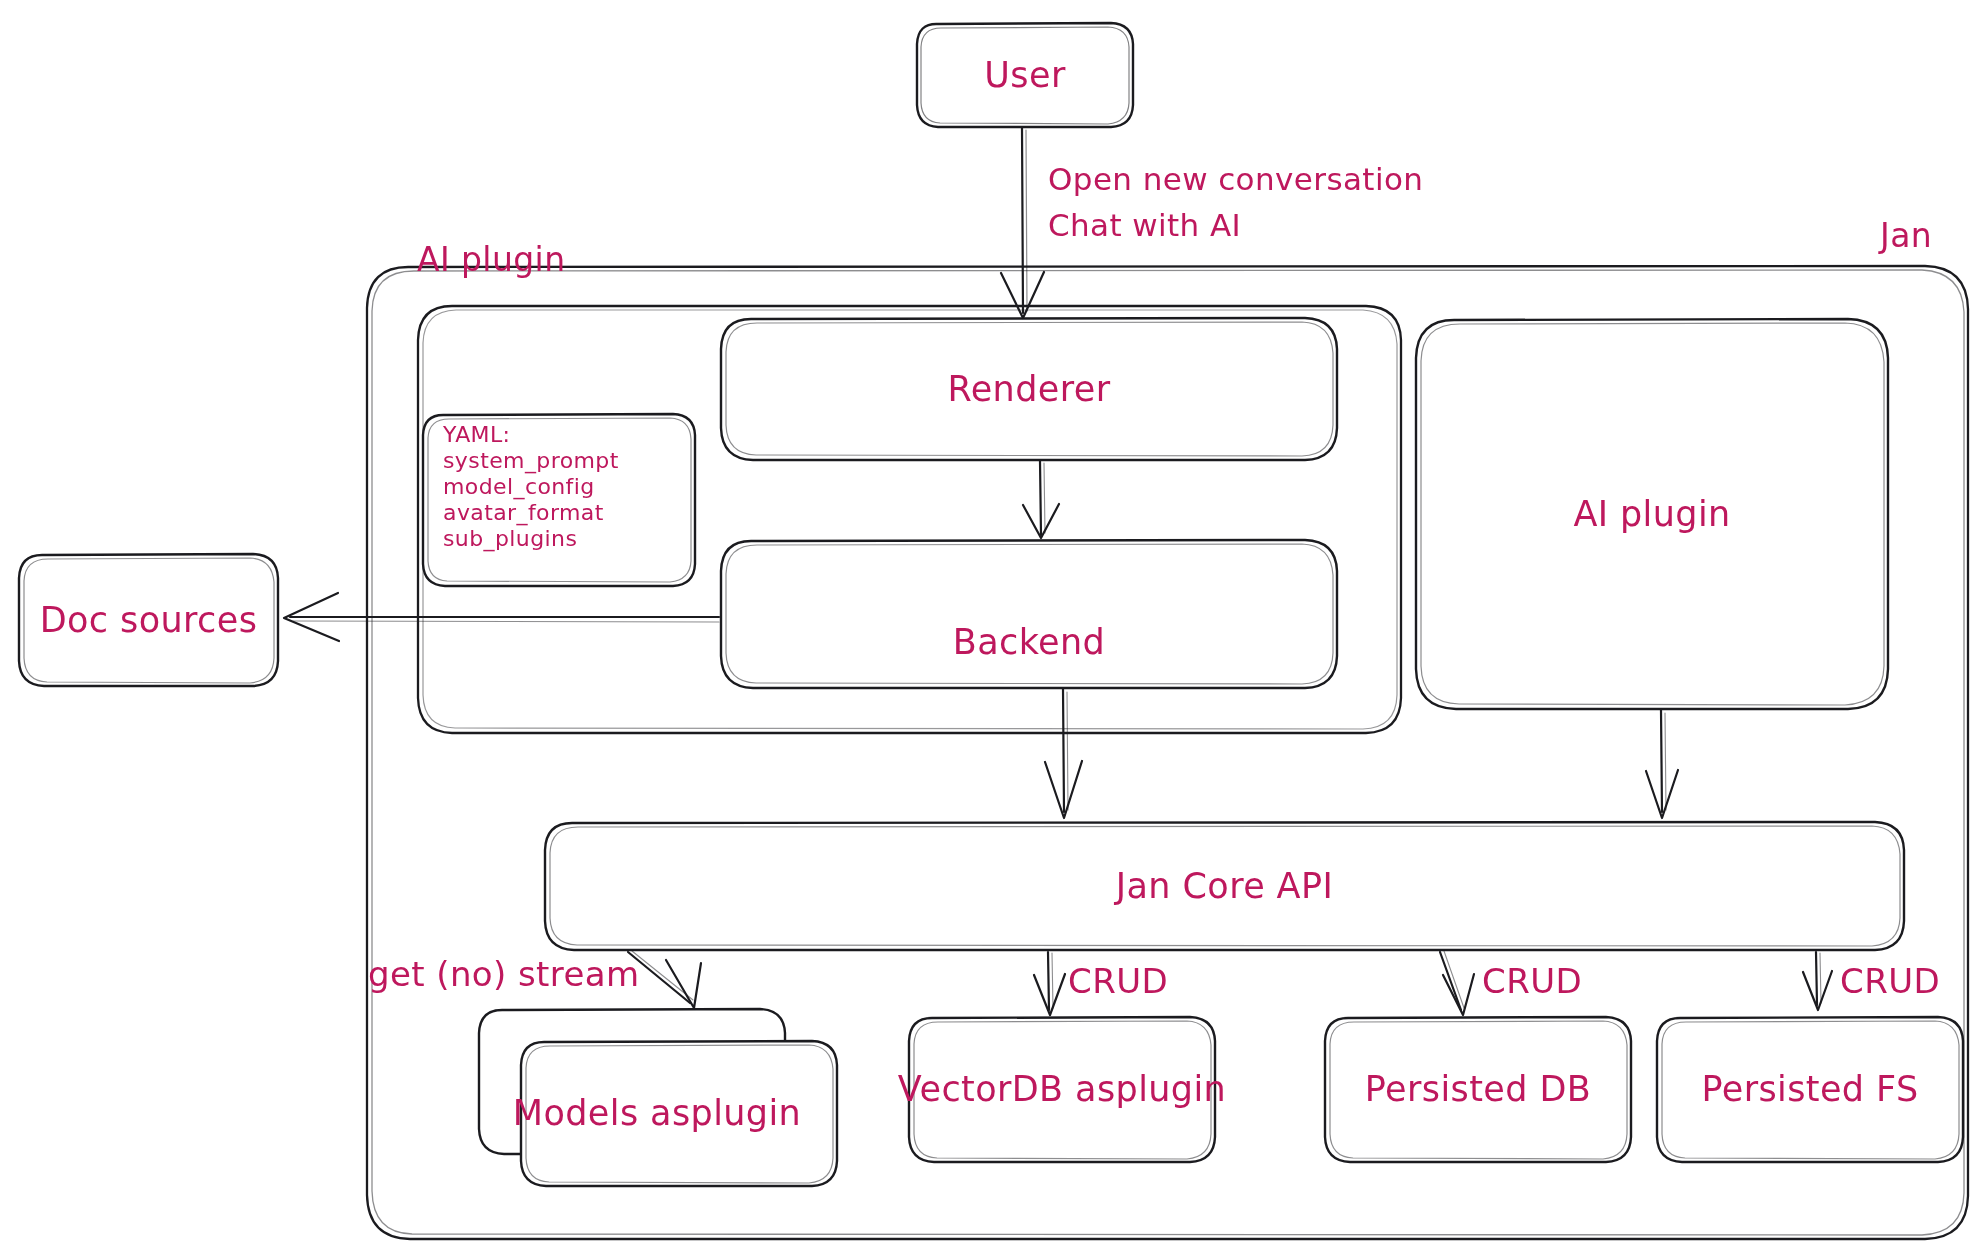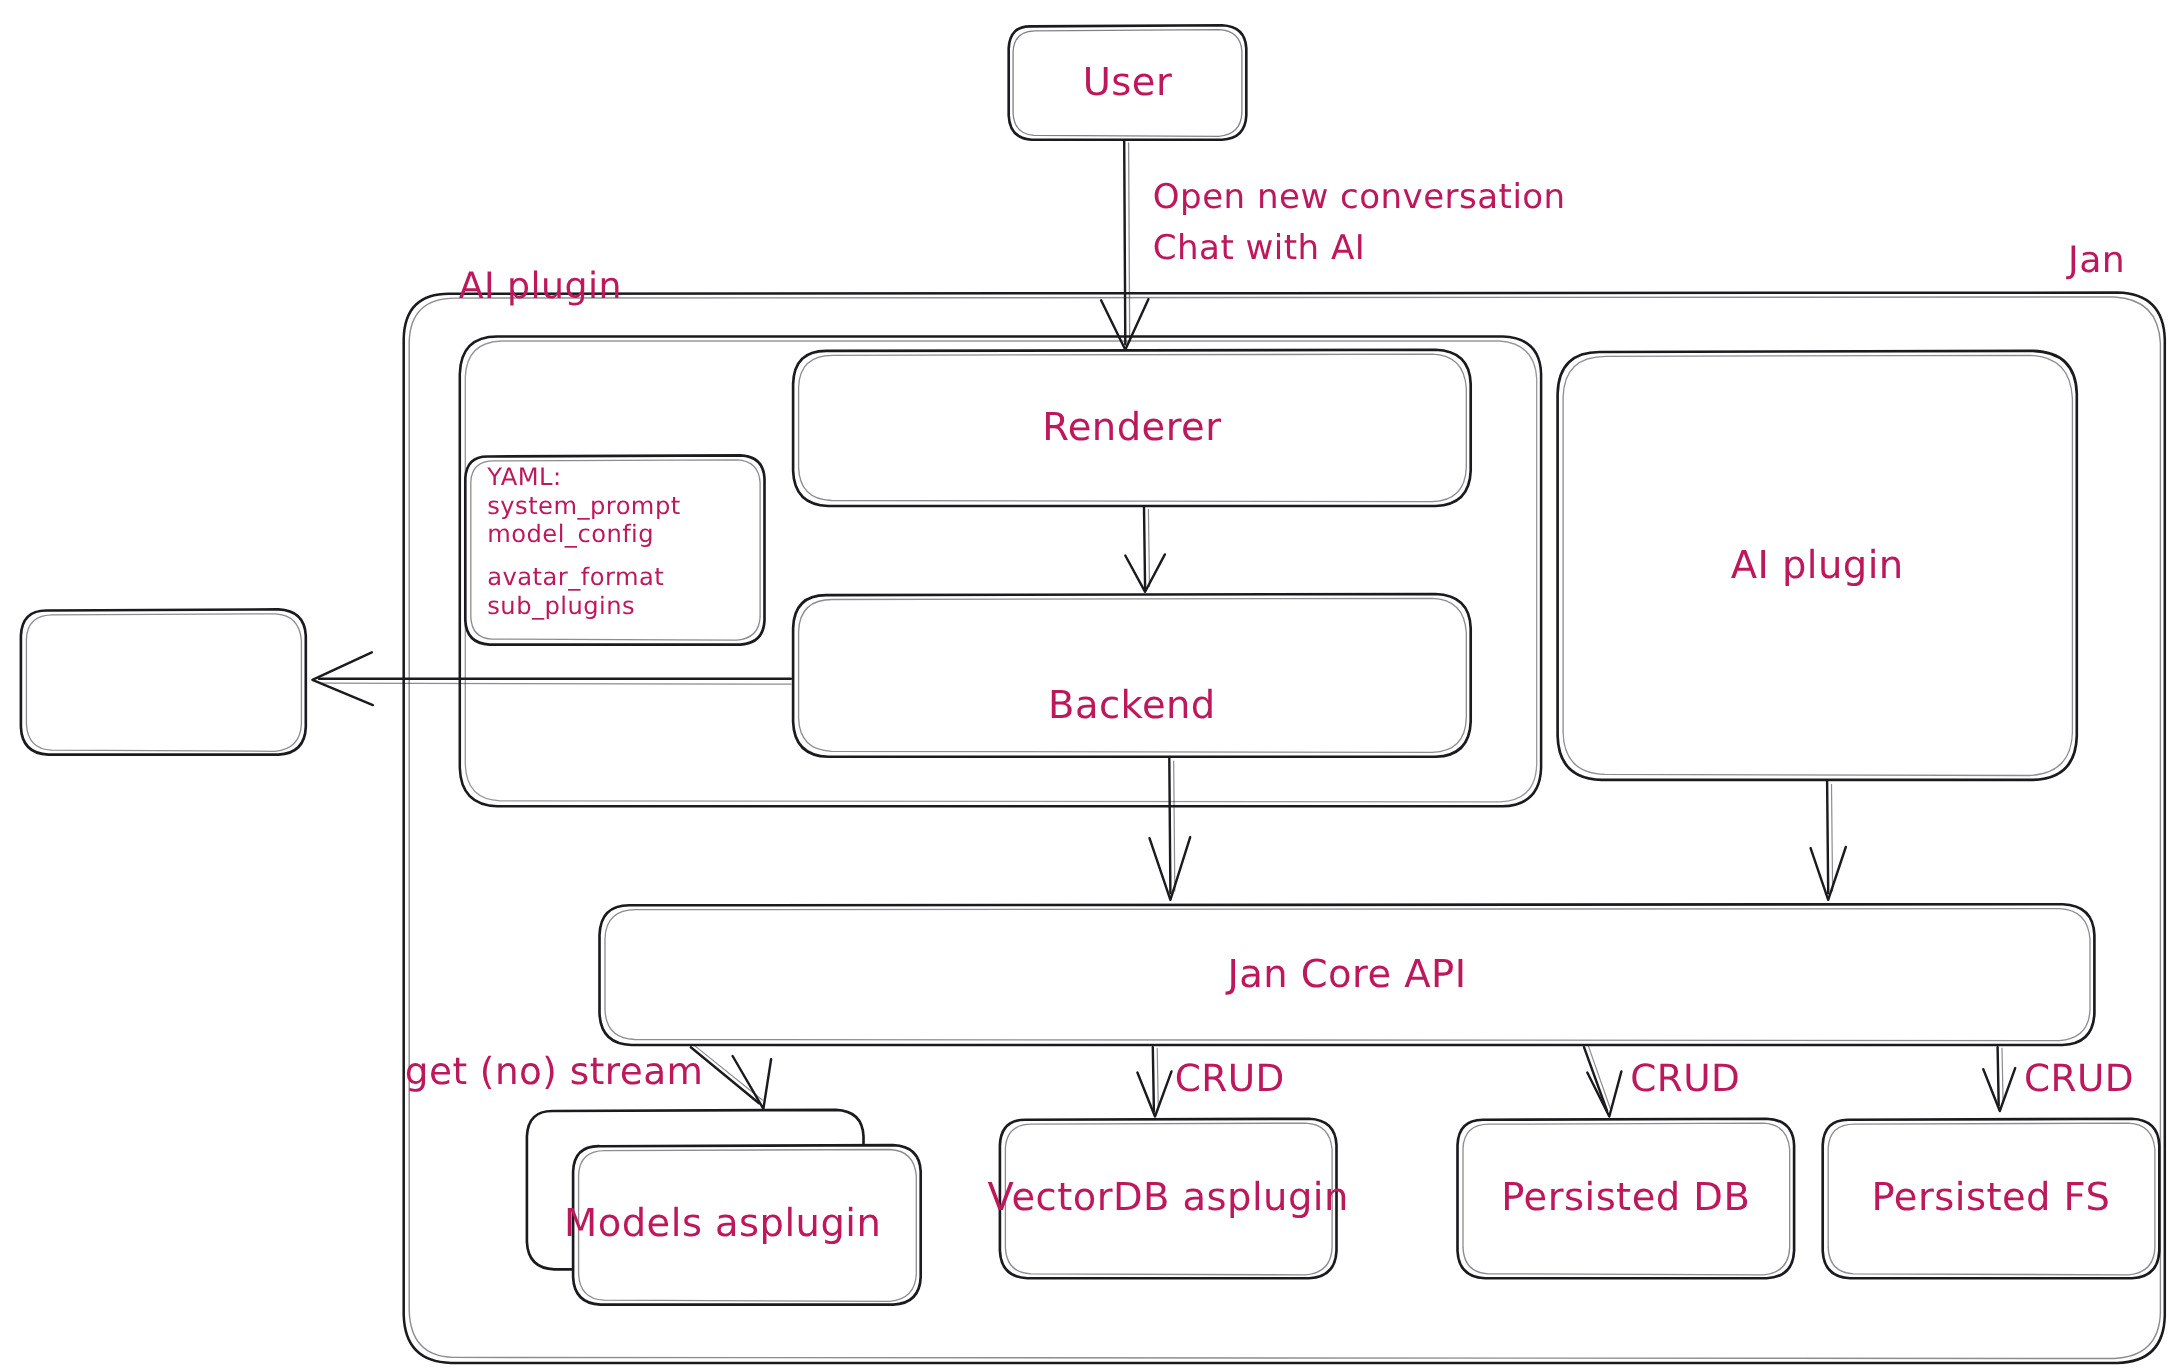--- a/index.html
+++ b/index.html
@@ -272,36 +272,37 @@
   <div class="lbl lbl-group" style="left:417px; top:240px;">AI plugin</div>
 
   <div class="node-text-wrap lbl lbl-node" style="left:917px; top:23px; width:216px; height:104px;">User</div>
 
   <div class="node-text-wrap lbl lbl-node" style="left:721px; top:318px; width:616px; height:142px;text-align:right;">Renderer</div>
 
   <div class="node-text-wrap lbl lbl-node" style="left:721px; top:540px; width:616px; height:148px;margin-top:28px;">Backend</div>
 
   <div class="node-text-wrap lbl lbl-node" style="left:1416px; top:319px; width:472px; height:390px;">AI plugin</div>
 
+  <div class="node-text-wrap lbl lbl-node" style="left:19px; top:554px; width:259px; height:132px;">Doc sources</div>
 
   <div class="node-text-wrap lbl lbl-node" style="left:545px; top:822px; width:1359px; height:128px;">Jan Core API</div>
 
   <div class="node-text-wrap lbl lbl-node" style="left:521px; top:1041px; width:272px; height:145px;"><span style="display:block">Models as</span><span style="display:block">plugin</span></div>
 
   <div class="node-text-wrap lbl lbl-node" style="left:909px; top:1017px; width:306px; height:145px;"><span style="display:block">VectorDB as</span><span style="display:block">plugin</span></div>
 
   <div class="node-text-wrap lbl lbl-node" style="left:1657px; top:1017px; width:306px; height:145px;">Persisted FS</div>
 
   <div class="node-text-wrap lbl lbl-node" style="left:1325px; top:1017px; width:306px; height:145px;">Persisted DB</div>
 
   <div class="yaml-wrap" style="left:443px; top:422px; width:250px;">
     <span class="lbl lbl-yaml yaml-line" style="position:static;">YAML:</span>
     <span class="lbl lbl-yaml yaml-line" style="position:static;">system_prompt</span>
     <span class="lbl lbl-yaml yaml-line" style="position:static;">model_config</span>
-    <span class="lbl lbl-yaml yaml-line" style="position:static;margin-top:13px;">avatar_format</span>
+    <span class="lbl lbl-yaml yaml-line" style="position:static;">avatar_format</span>
     <span class="lbl lbl-yaml yaml-line" style="position:static;">sub_plugins</span>
   </div>
 
   <div class="lbl lbl-edge" style="left:1048px; top:160px;">Open new conversation</div>
   <div class="lbl lbl-edge" style="left:1048px; top:206px;">Chat with AI</div>
 
   <div class="lbl lbl-edge lbl-small" style="left:368px; top:955px;">get (no) stream</div>
 
   <div class="lbl lbl-edge lbl-small" style="left:1068px; top:962px;">CRUD</div>
 

